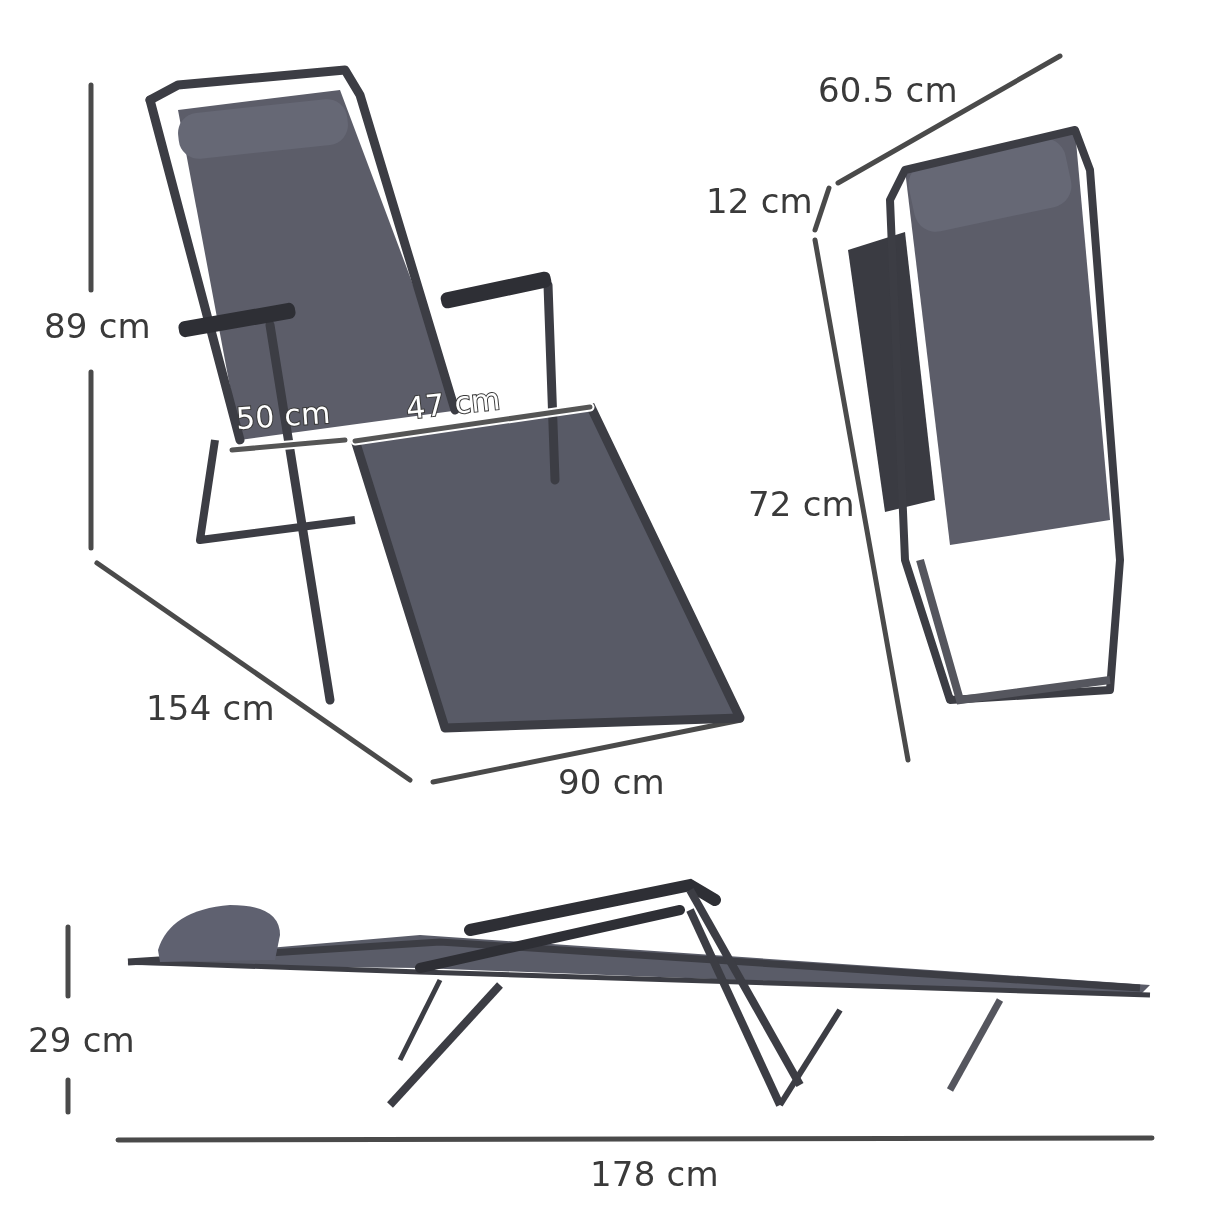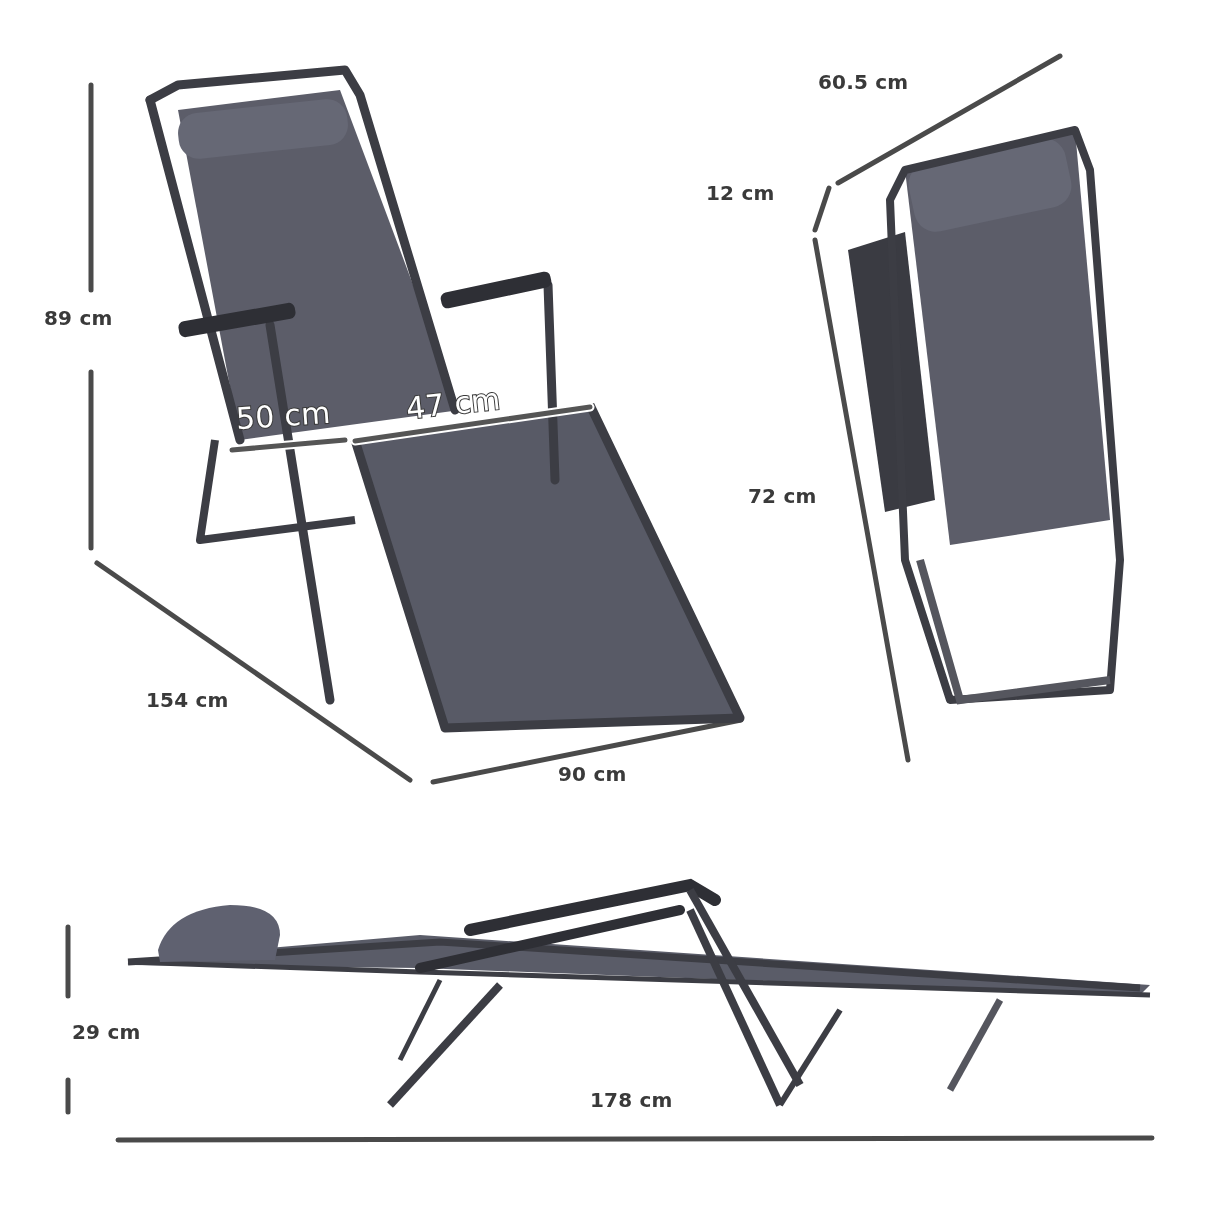--- a/index.html
+++ b/index.html
@@ -1,18 +1,18 @@
 <!DOCTYPE html>
 <html><head>
 <meta charset="utf-8">
 <style>
   html, body { margin:0; padding:0; background:#ffffff; }
   body { width:1214px; height:1214px; position:relative; overflow:hidden; font-family:"DejaVu Sans", sans-serif; }
   .stage { position:absolute; left:0; top:0; width:1214px; height:1214px; }
-  .label { position:absolute; color:#3a3a3a; font-size:20px; font-weight:700; white-space:nowrap; letter-spacing:0.2px; }
+  .label { position:absolute; color:#3a3a3a; font-size:34px; font-weight:400; white-space:nowrap; letter-spacing:0.2px; }
   .label.inline { color:#ffffff; font-size:30px; -webkit-text-stroke:2px #3a3a3a; paint-order:stroke fill; font-weight:400; }
   svg { position:absolute; left:0; top:0; }
 </style>
 </head>
 <body>
 
 <div class="stage">
 
   <svg width="1214" height="1214" viewBox="0 0 1214 1214">
 
@@ -93,15 +93,15 @@
   <div class="label" style="left:44px; top:306px;text-align:center;">89 cm</div>
   <div class="label" style="left:146px; top:688px;">154 cm</div>
   <div class="label" style="left:558px; top:762px;">90 cm</div>
   <div class="label inline" style="left:236px; top:398px; transform:rotate(-4deg);">50 cm</div>
   <div class="label inline" style="left:406px; top:386px; transform:rotate(-6deg);">47 cm</div>
 
   <div class="label" style="left:818px; top:70px;">60.5 cm</div>
   <div class="label" style="left:706px; top:181px;">12 cm</div>
   <div class="label" style="left:748px; top:484px;">72 cm</div>
 
-  <div class="label" style="left:28px; top:1020px;margin-left:44px;">29 cm</div>
-  <div class="label" style="left:590px; top:1088px;">178 cm</div>
+  <div class="label" style="left:28px; top:1020px;">29 cm</div>
+  <div class="label" style="left:590px; top:1154px;">178 cm</div>
 </div>
 
 </body></html>

